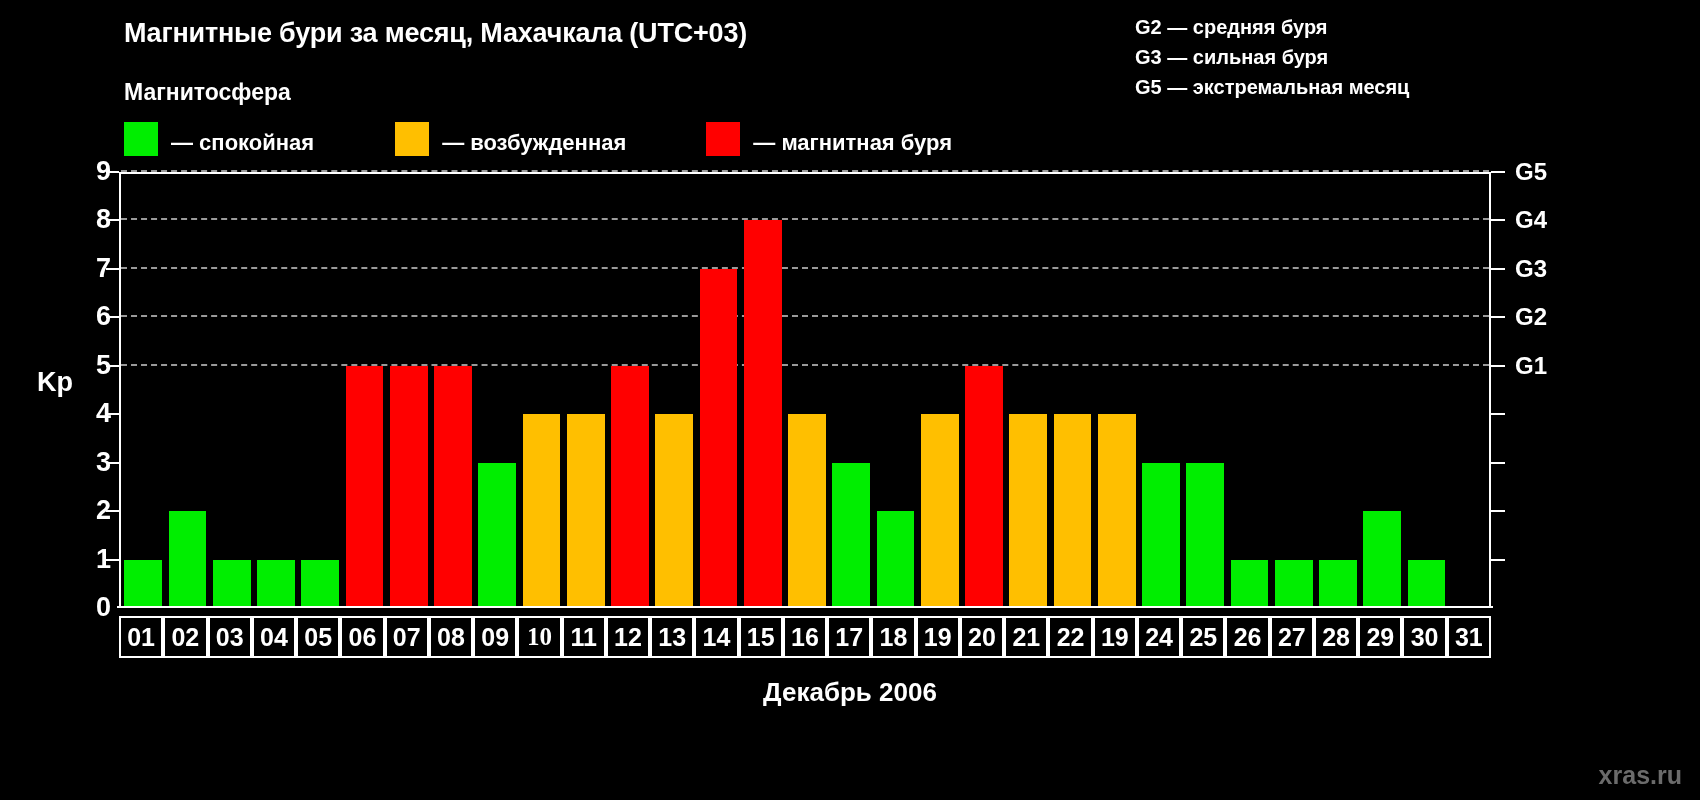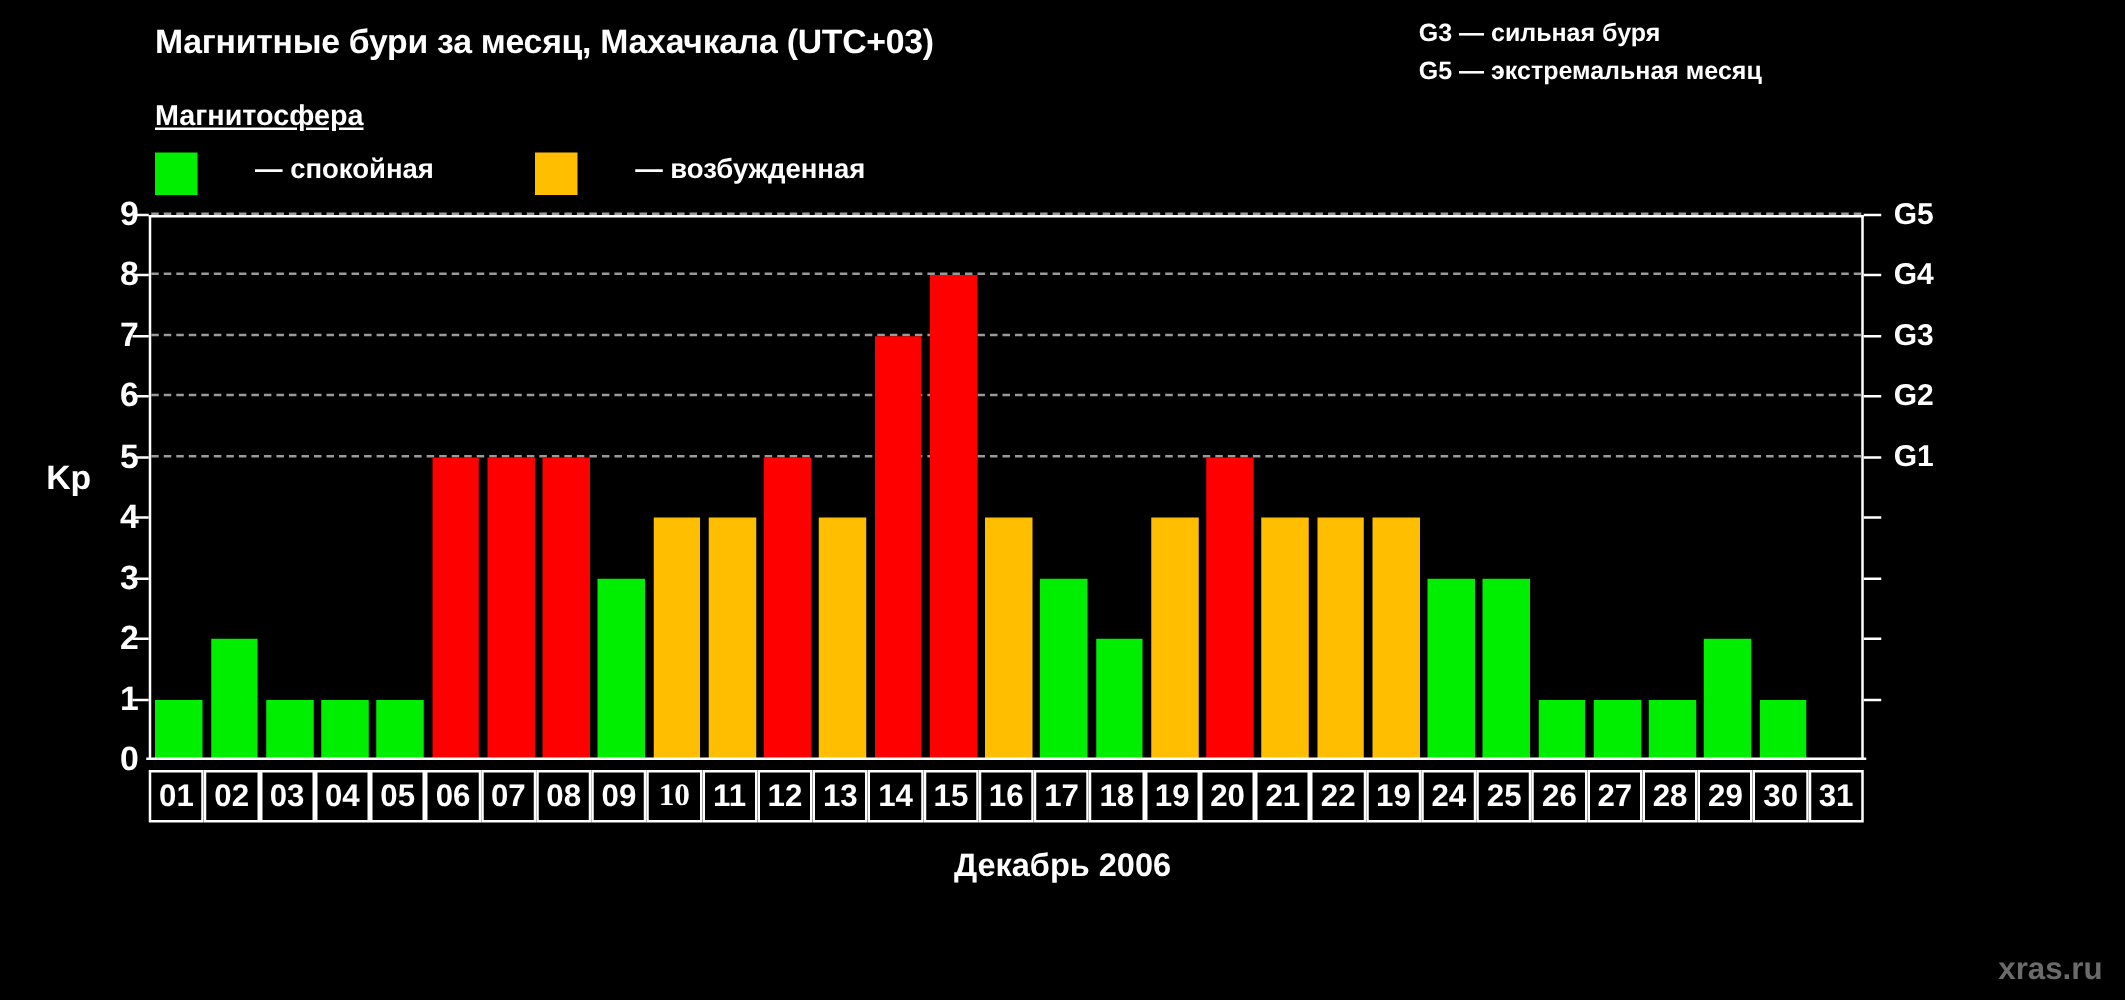--- a/index.html
+++ b/index.html
@@ -33,37 +33,35 @@
     white-space: nowrap;
     letter-spacing: -0.2px;
   }
   .magnetosphere-label {
     position: absolute;
     left: 124px;
     top: 79px;
     font-size: 23px;
     font-weight: bold;
     white-space: nowrap;
-    text-decoration: underline;
   }
 
   
   .legend-row {
     position: absolute;
     left: 124px;
     top: 122px;
     height: 34px;
     display: flex;
     align-items: center;
   }
   .legend-item {
     display: flex;
-    align-items: flex-start;
-    white-space: nowrap;
-    gap: 33px;
+    align-items: flex-end;
+    white-space: nowrap;
   }
   .legend-swatch {
     width: 34px;
     height: 34px;
     display: inline-block;
     flex: 0 0 auto;
   }
   .legend-text {
     font-size: 22px;
     font-weight: bold;
@@ -238,23 +236,28 @@
       <div class="legend-item">
         <span class="legend-swatch" style="background: rgb(0, 238, 0);"></span>
         <span class="legend-text">— спокойная</span>
       </div>
       <span class="legend-gap-1"></span>
       <div class="legend-item">
         <span class="legend-swatch" style="background: rgb(255, 191, 0);"></span>
         <span class="legend-text">— возбужденная</span>
       </div>
       <span class="legend-gap-2"></span>
+      <div class="legend-item">
+        <span class="legend-swatch" style="background: rgb(255, 0, 0);"></span>
+        <span class="legend-text">— магнитная буря</span>
+      </div>
     </div>
 
   <div class="gkey" id="gkey">
+      <div class="gkey-line">G2 — средняя буря</div>
       <div class="gkey-line">G3 — сильная буря</div>
       <div class="gkey-line">G5 — экстремальная месяц</div>
     </div>
 
   <div id="plot">
     <div id="plot-inner">
       <div id="gridlines">
           <div class="gridline" style="bottom: 242.222px;"></div>
           <div class="gridline" style="bottom: 290.667px;"></div>
           <div class="gridline" style="bottom: 339.111px;"></div>

